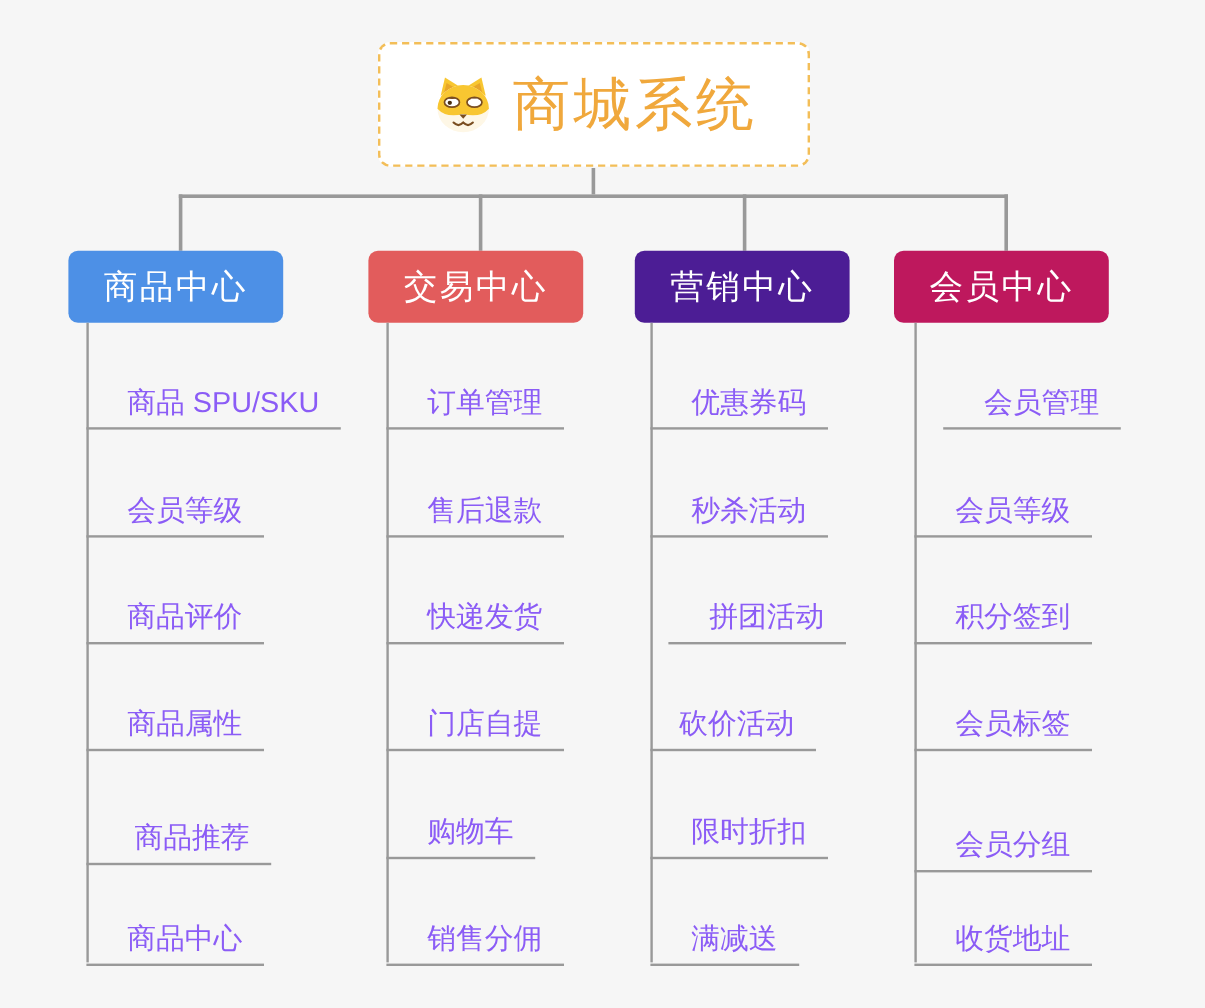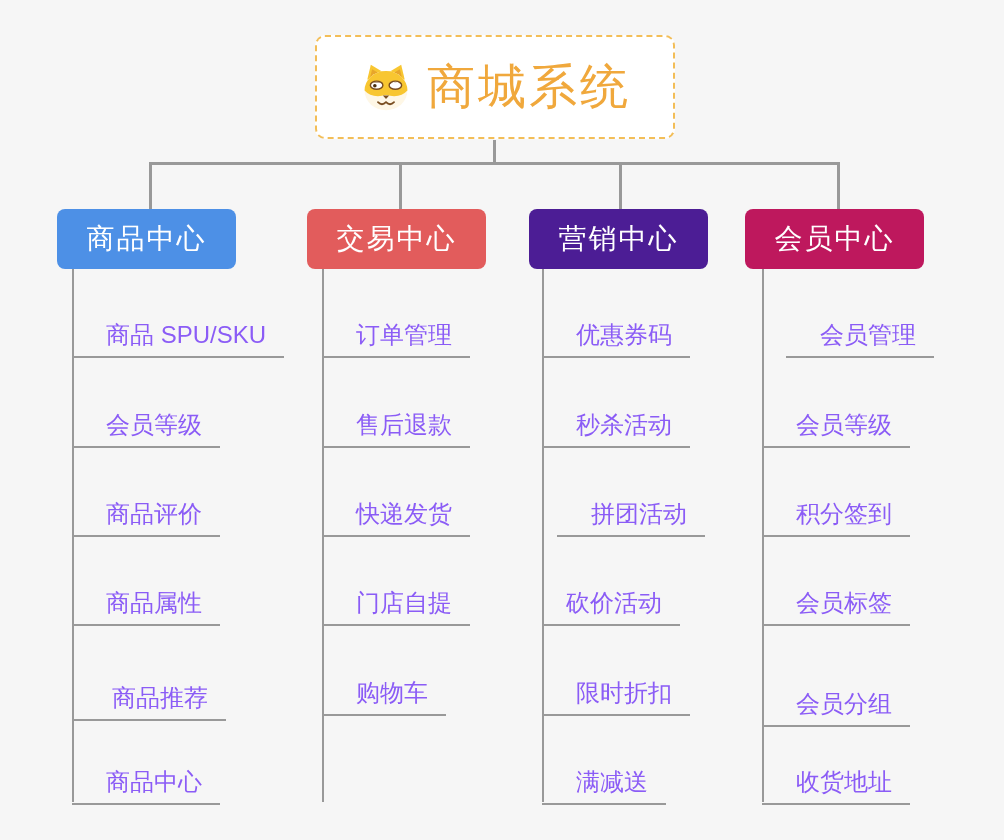--- a/index.html
+++ b/index.html
@@ -120,20 +120,21 @@
   <div class="leaf-node" style="left:72px; top:488px;">商品评价</div>
   <div class="leaf-node" style="left:72px; top:577px;">商品属性</div>
   <div class="leaf-node" style="left:72px; top:672px;padding-left:40px;">商品推荐</div>
   <div class="leaf-node" style="left:72px; top:756px;">商品中心</div>
 
   <div class="leaf-node" style="left:322px; top:309px;">订单管理</div>
   <div class="leaf-node" style="left:322px; top:399px;">售后退款</div>
   <div class="leaf-node" style="left:322px; top:488px;">快递发货</div>
   <div class="leaf-node" style="left:322px; top:577px;">门店自提</div>
   <div class="leaf-node" style="left:322px; top:667px;">购物车</div>
+  <div class="leaf-node" style="left:322px; top:756px;">销售分佣</div>
 
   <div class="leaf-node" style="left:542px; top:309px;">优惠券码</div>
   <div class="leaf-node" style="left:542px; top:399px;">秒杀活动</div>
   <div class="leaf-node" style="left:542px; top:488px;margin-left:15px;">拼团活动</div>
   <div class="leaf-node" style="left:542px; top:577px;padding-left:24px;">砍价活动</div>
   <div class="leaf-node" style="left:542px; top:756px;">满减送</div>
   <div class="leaf-node" style="left:542px; top:667px;">限时折扣</div>
 
   <div class="leaf-node" style="left:786px; top:309px;">会员管理</div>
   <div class="leaf-node" style="left:762px; top:399px;">会员等级</div>

